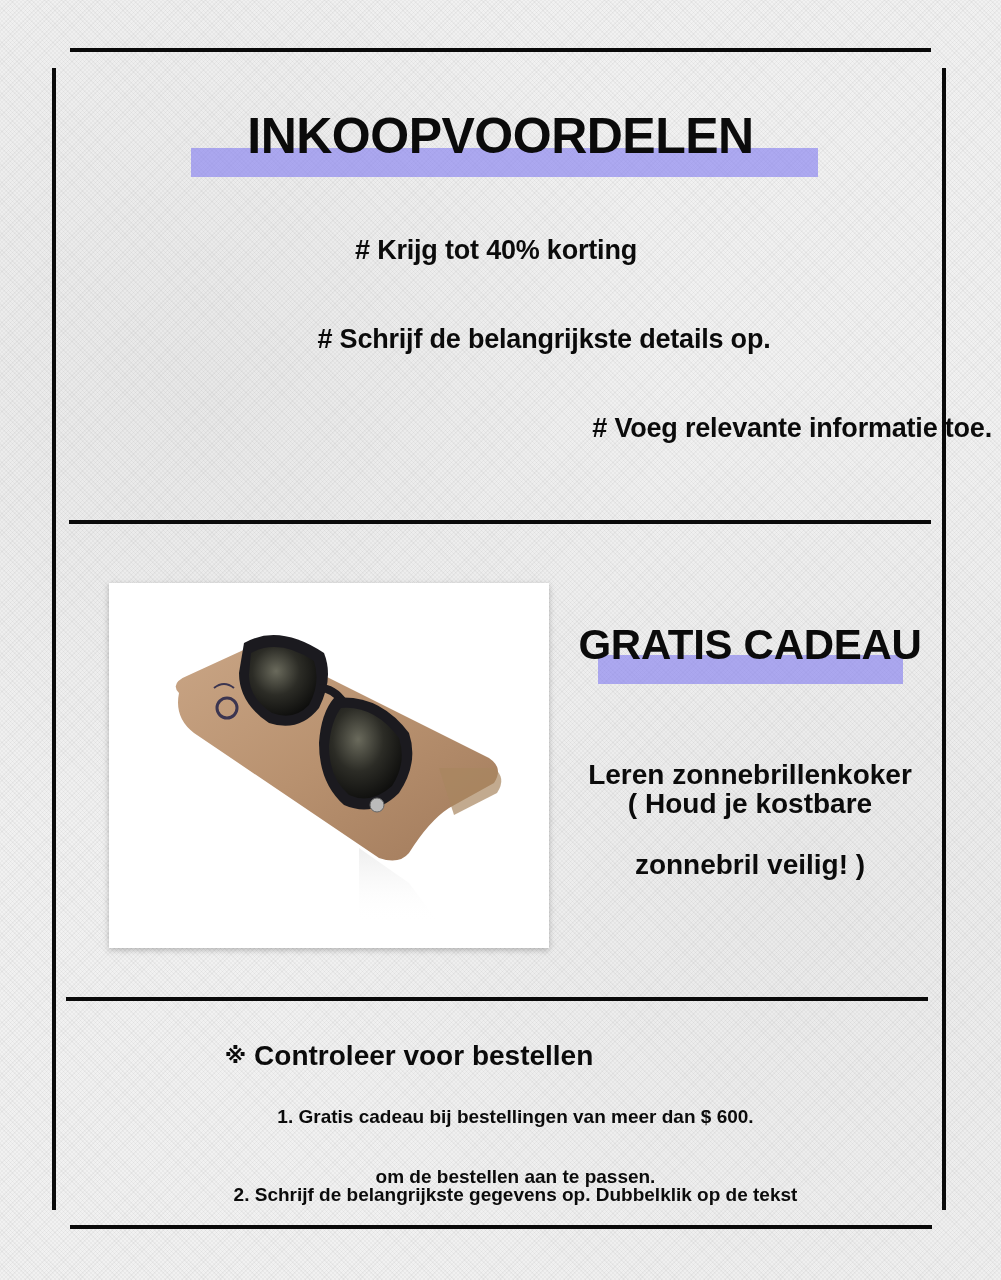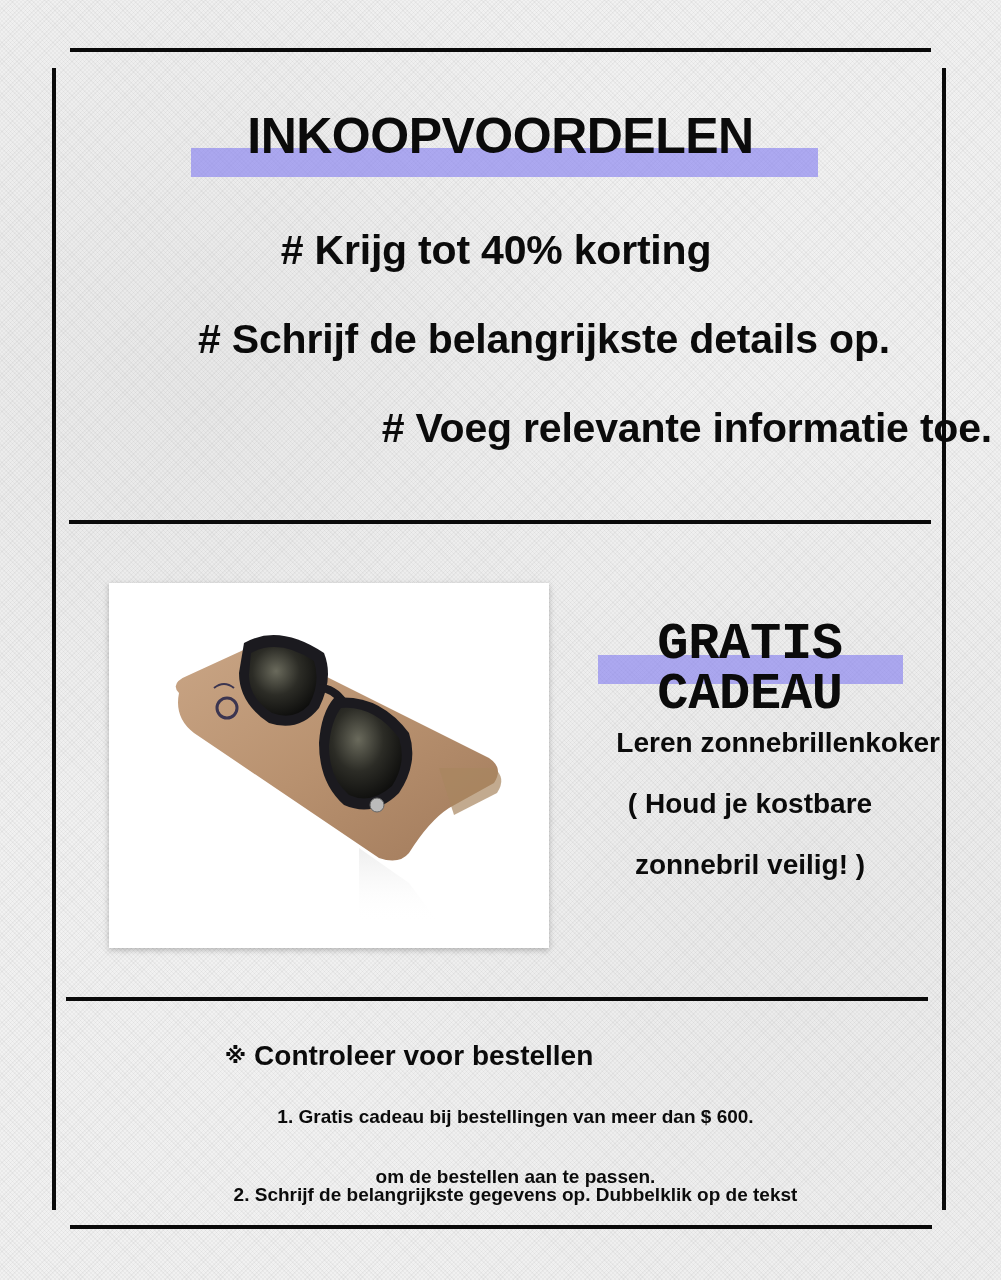--- a/index.html
+++ b/index.html
@@ -17,33 +17,33 @@
   .line { position: absolute; background: #0a0a0a; }
   .hl { height: 4px; }
   .vl { width: 4px; }
   .highlight-bar { position: absolute; background: rgba(130, 125, 240, 0.62); }
   .h1 {
     position: absolute; left: 0; width: 1001px; text-align: center;
     font-size: 50px; font-weight: 700; letter-spacing: -0.5px; top: 106px; line-height: 60px;
   }
   .benefit {
     position: absolute; left: 0; width: 992px; text-align: center;
-    font-size: 41px; font-weight: 700; line-height: 50px; letter-spacing: -0.2px;
+    font-size: 27px; font-weight: 700; line-height: 50px; letter-spacing: -0.2px;
   }
 
   .photo-card {
     position: absolute; left: 109px; top: 583px; width: 440px; height: 365px;
     background: #ffffff;
     box-shadow: 0 2px 6px rgba(0,0,0,0.25);
     overflow: hidden;
   }
 
   .gift-title {
     position: absolute; left: 560px; width: 380px; text-align: center; top: 620px;
-    font-size: 52px; font-weight: 700; line-height: 50px; letter-spacing: -0.3px; font-family: Liberation Mono, monospace;
+    font-size: 42px; font-weight: 700; line-height: 50px; letter-spacing: -0.3px;
   }
   .gift-line {
     position: absolute; left: 560px; width: 380px; text-align: center;
     font-size: 28px; font-weight: 700; line-height: 34px;
   }
 
   .check-title {
     position: absolute; left: 0; width: 818px; text-align: center; top: 1038px;
     font-size: 28px; font-weight: 700; line-height: 36px;
   }
@@ -108,21 +108,21 @@
         <path d="M225 115 Q270 110 300 150 Q310 180 290 210 Q265 235 235 222 Q210 200 210 160 Q212 130 225 115 Z" fill="#1b1a1f"></path>
         <path d="M232 125 Q265 122 290 155 Q298 180 283 203 Q262 222 240 212 Q220 195 220 163 Q222 138 232 125 Z" fill="url(#lens)"></path>
         <circle cx="268" cy="222" r="7" fill="#bbb" stroke="#666" stroke-width="1"></circle>
       </g>
     </svg>
   </div>
 
   <div class="highlight-bar" style="left:598px; top:655px; width:305px; height:29px;"></div>
   <div class="gift-title">GRATIS CADEAU</div>
 
-  <div class="gift-line" style="top:726px;text-align:right;">Leren zonnebrillenkoker</div>
+  <div class="gift-line" style="top:758px;">Leren zonnebrillenkoker</div>
   <div class="gift-line" style="top:787px;">( Houd je kostbare</div>
   <div class="gift-line" style="top:848px;">zonnebril veilig! )</div>
 </section>
 
 <section>
   <div class="check-title">
     <span class="sym">※</span><span>Controleer voor bestellen</span>
   </div>
   <div class="note" style="top:1102px;">1. Gratis cadeau bij bestellingen van meer dan $ 600.</div>
   <div class="note" style="top:1180px;">2. Schrijf de belangrijkste gegevens op. Dubbelklik op de tekst</div>

